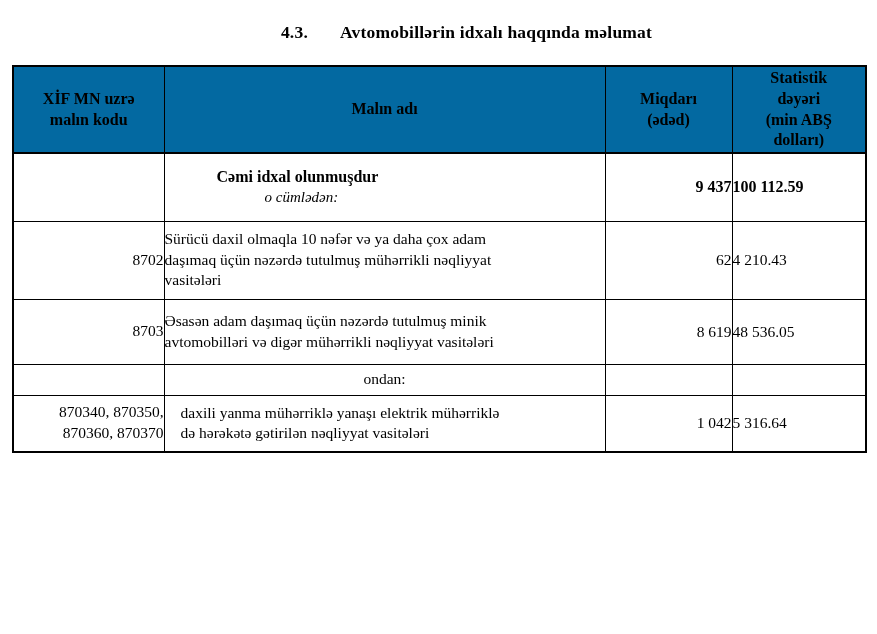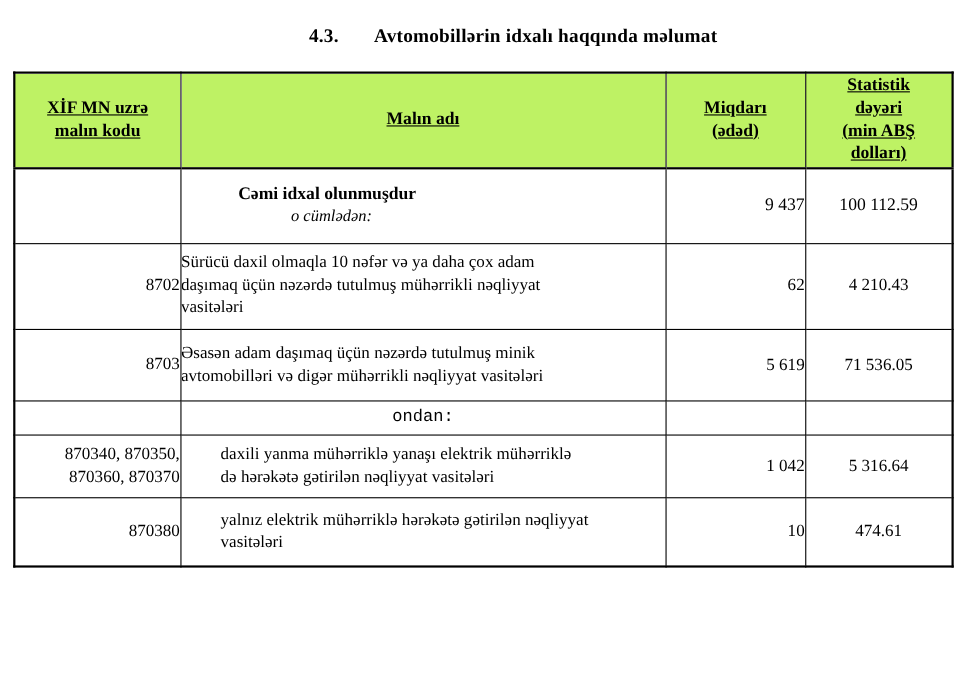--- a/index.html
+++ b/index.html
@@ -41,29 +41,28 @@
   }
 
   .import-table th, .import-table td {
     border: 1px solid #000000;
     vertical-align: middle;
     padding: 0;
     overflow: hidden;
   }
 
   .import-table thead th {
-    background: #bef264;
+    background: #0369a1;
     font-weight: bold;
     font-size: 16px;
     text-align: center;
     white-space: pre-line;
     line-height: 1.3;
     border-bottom: 2px solid #000000;
     height: 85px;
-    text-decoration: underline;
   }
 
   
   tr.row-total     { height: 68px; }
   tr.row-8702      { height: 78px; }
   tr.row-8703      { height: 65px; }
   tr.row-ondan     { height: 31px; }
   tr.row-870340    { height: 57px; }
   tr.row-870380    { height: 63px; }
   tr.row-8704      { height: 49px; }
@@ -80,52 +79,51 @@
     padding-right: 6px;
     white-space: pre;
     line-height: 1.33;
   }
   .cell-qty {
     text-align: right;
     padding-right: 27px;
     white-space: nowrap;
   }
   .cell-value {
-    text-align: center;
+    text-align: left;
     padding-right: 16px;
     white-space: nowrap;
   }
 
   
   tr.row-total .cell-name { padding-left: 52px; white-space: normal; }
   tr.row-total .total-main {
     display: block;
     font-weight: bold;
     font-size: 16px;
   }
   tr.row-total .total-sub {
     display: block;
     font-style: italic;
     font-size: 15px;
     margin-left: 48px;
     margin-top: 1px;
   }
   tr.row-total .cell-qty,
-  tr.row-total .cell-value { font-weight: normal; font-size: 16px; }
+  tr.row-total .cell-value { font-weight: bold; font-size: 16px; }
 
   
   tr.row-ondan .cell-name {
     text-align: center;
     padding-left: 0;
     padding-right: 0;
-    font-family: Liberation Mono, monospace;
   }
 
   
-  tr.row-indent .cell-name { padding-left: 36px; }
+  tr.row-indent .cell-name { padding-left: 16px; }
 </style>
 </head>
 <body>
 
 <div class="doc-title">
   <span class="title-number">4.3.</span><span class="title-text">Avtomobillərin idxalı haqqında məlumat</span>
 </div>
 
 <table class="import-table">
   <colgroup>
@@ -165,44 +163,37 @@
 daşımaq üçün nəzərdə tutulmuş mühərrikli nəqliyyat
 vasitələri</td>
       <td class="cell-qty">62</td>
       <td class="cell-value">4 210.43</td>
     </tr>
 
     <tr class="row-8703">
       <td class="cell-code">8703</td>
       <td class="cell-name">Əsasən adam daşımaq üçün nəzərdə tutulmuş minik
 avtomobilləri və digər mühərrikli nəqliyyat vasitələri</td>
-      <td class="cell-qty">5 619</td>
-      <td class="cell-value">71 536.05</td>
+      <td class="cell-qty">8 619</td>
+      <td class="cell-value">48 536.05</td>
     </tr>
 
     <tr class="row-ondan">
       <td class="cell-code"></td>
       <td class="cell-name">ondan:</td>
       <td class="cell-qty"></td>
       <td class="cell-value"></td>
     </tr>
 
     <tr class="row-870340 row-indent">
       <td class="cell-code">870340, 870350,
 870360, 870370</td>
       <td class="cell-name">daxili yanma mühərriklə yanaşı elektrik mühərriklə
 də hərəkətə gətirilən nəqliyyat vasitələri</td>
       <td class="cell-qty">1 042</td>
       <td class="cell-value">5 316.64</td>
     </tr>
 
-    <tr class="row-870380 row-indent">
-      <td class="cell-code">870380</td>
-      <td class="cell-name">yalnız elektrik mühərriklə hərəkətə gətirilən nəqliyyat
-vasitələri</td>
-      <td class="cell-qty">10</td>
-      <td class="cell-value">474.61</td>
-    </tr>
 
 
 
   </tbody>
 </table>
 
 </body></html>

